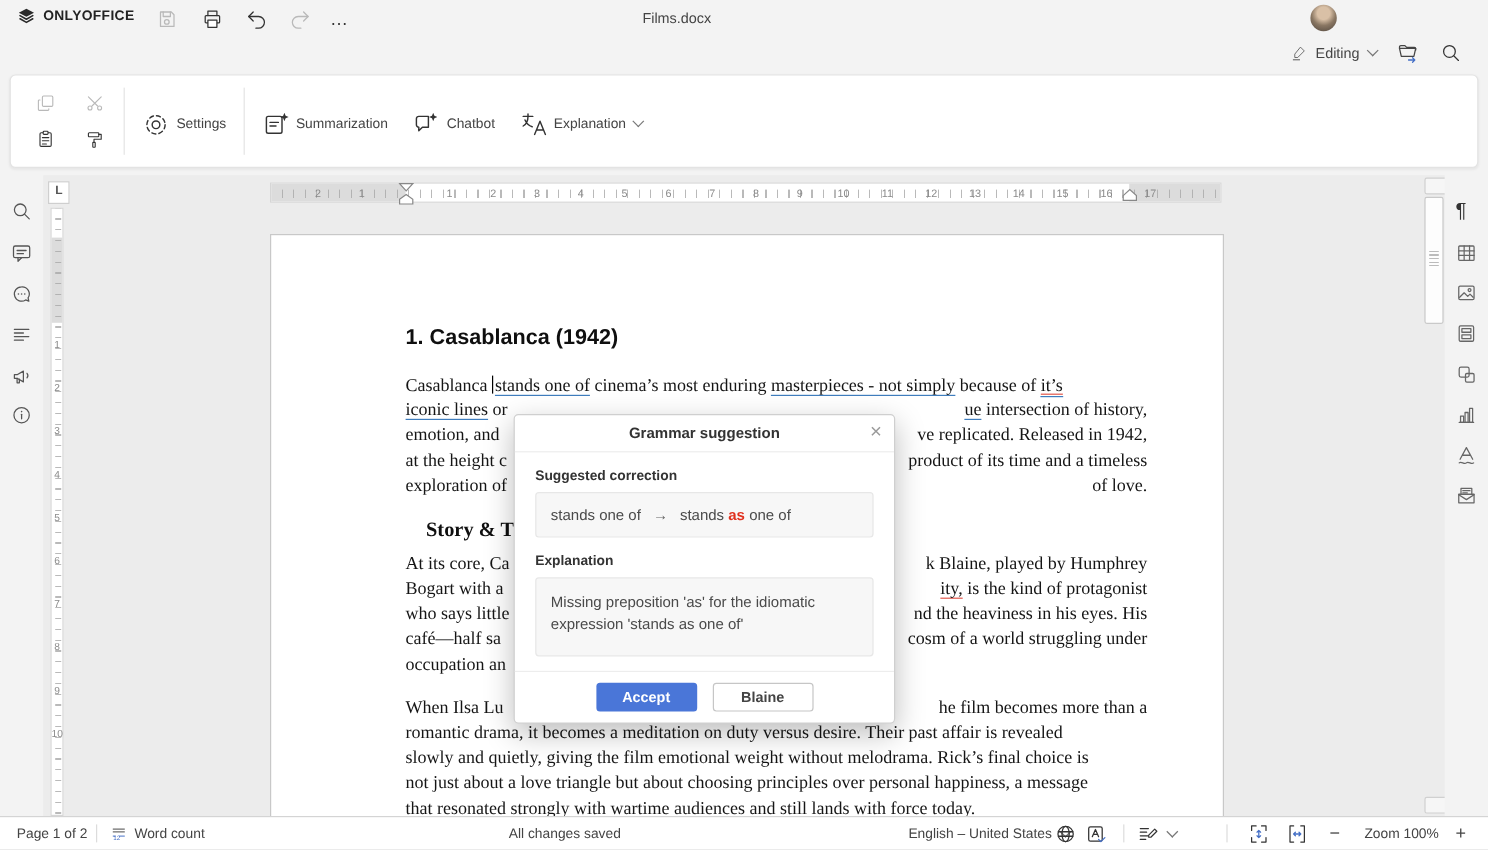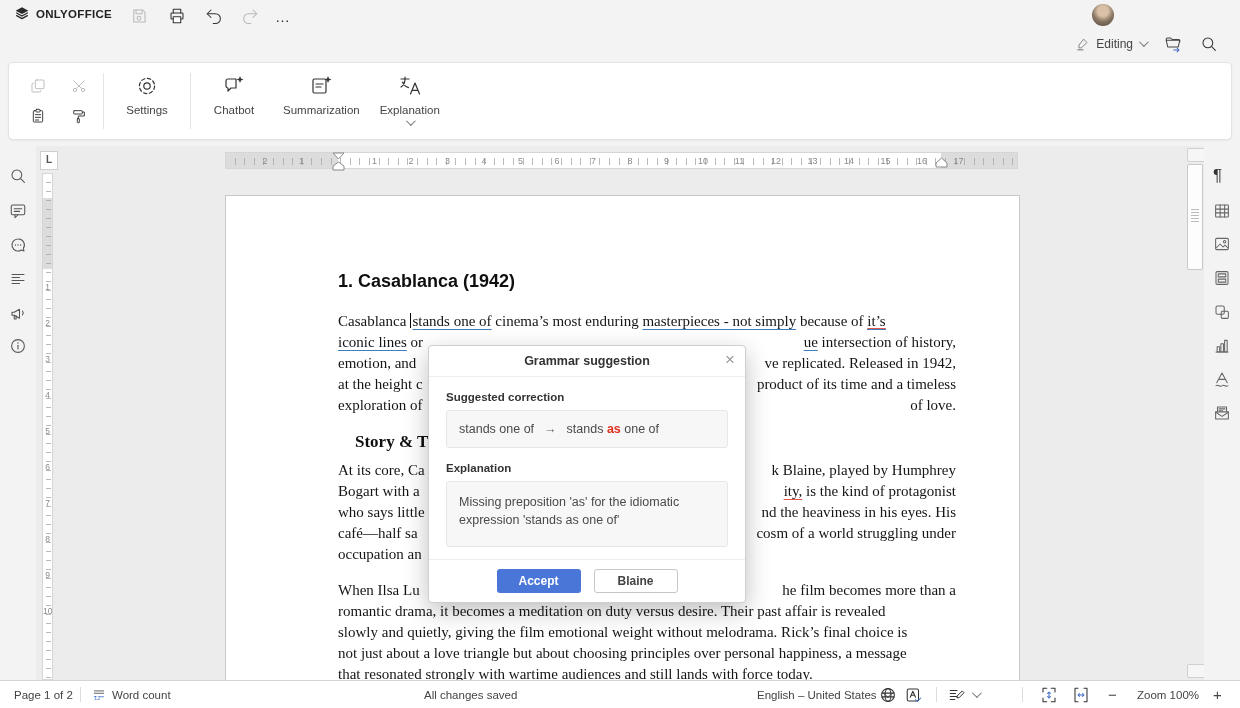--- a/index.html
+++ b/index.html
@@ -25,21 +25,21 @@
   .tab{padding:5px 13px 7px;font-size:12.5px;color:#444;cursor:pointer;position:relative;white-space:nowrap;}
   .tab.active{color:#2e4a63;font-weight:bold;}
   .tab.active::after{content:"";position:absolute;left:12px;right:12px;bottom:1px;height:2.5px;background:#5b809e;border-radius:2px;}
   .tab-right{margin-left:auto;display:flex;align-items:center;gap:18px;padding-right:22px;}
   .mode{display:flex;align-items:center;gap:6px;font-size:12px;color:#444;cursor:pointer;}
   
   .toolcard{position:absolute;left:8px;top:62px;width:1222px;height:76px;background:#fff;border:1px solid #e3e3e3;
             border-radius:5px;box-shadow:0 1px 2px rgba(0,0,0,.05);display:flex;align-items:stretch;}
   .clip{width:82px;display:grid;grid-template-columns:1fr 1fr;grid-template-rows:1fr 1fr;place-items:center;padding:8px 0 8px 8px;}
   .vsep{width:1px;background:#e4e4e4;margin:10px 4px;}
-  .tbtn{display:flex;flex-direction:column;align-items:center;justify-content:flex-start;gap:5px;
+  .tbtn{display:flex;flex-direction:row;align-items:center;justify-content:flex-start;gap:5px;
         padding:10px 10px 4px;min-width:58px;cursor:pointer;border-radius:3px;}
   .tbtn .lbl{font-size:11.5px;color:#444;text-align:center;line-height:13px;}
   .tbtn .glyph{height:26px;display:flex;align-items:center;justify-content:center;}
   .tbtn .glyph .i{width:24px;height:24px;stroke-width:1.2;}
   
   .lstrip{position:absolute;left:0;top:146px;width:36px;bottom:28px;background:#f3f3f3;}
   .lstrip .sbtn{position:absolute;left:9px;width:18px;height:18px;cursor:pointer;color:#555;}
   .rstrip{position:absolute;right:0;top:146px;width:36px;bottom:28px;background:#f3f3f3;}
   .rstrip .sbtn{position:absolute;left:9px;width:18px;height:18px;cursor:pointer;color:#666;}
   .pilcrow{font-size:17px;color:#333;line-height:18px;text-align:center;width:18px;}
@@ -139,20 +139,21 @@
     </div>
     <div class="qbtn dis" style="left:239px">
       <svg class="i" viewBox="0 0 24 24">
           <path d="m16 4 5 5-5 5"></path>
           <path d="M21 9H10a6.5 6.5 0 0 0 0 13h3"></path>
         </svg>
     </div>
     <div class="qbtn" style="left:272px;color:#333;font-size:15px;letter-spacing:1px">
       <span>…</span>
     </div>
+    <div class="doc-title">Films.docx</div>
     <div class="avatar"></div>
   </div>
 
   <div class="tabbar">
     <div class="tab-right">
       <div class="mode">
         <svg class="i xs" viewBox="0 0 24 24" style="color:#555">
           <path d="m14 4 6 6L9 21H4v-5z" transform="scale(.85) translate(2 1)"></path>
             <path d="M3 22h9"></path>
         </svg>
@@ -212,35 +213,35 @@
           <circle cx="12" cy="12" r="3.2"></circle>
           <circle cx="12" cy="12" r="7.6" stroke-dasharray="3.4 2.6"></circle>
         </svg>
       </span>
       <span class="lbl">Settings</span>
     </div>
     <div class="vsep"></div>
     <div class="tbtn">
       <span class="glyph">
         <svg class="i" viewBox="0 0 24 24" style="color:#333">
-          <path d="M4 7a2 2 0 0 1 2-2h8v9H9l-3 3v-3H6a2 2 0 0 1-2-2z"></path>
-          <path d="m18 2 1 2.5L21.5 5.5 19 6.5 18 9l-1-2.5L14.5 5.5 17 4.5z" fill="#333" stroke="none"></path>
-        </svg>
-      </span>
-      <span class="lbl">Chatbot</span>
+          <rect x="4" y="5" width="13" height="14" rx="1.5"></rect>
+            <path d="M7 10h7M7 13h5"></path>
+          <path d="m19 2 1 2.5L22.5 5.5 20 6.5 19 9l-1-2.5L15.5 5.5 18 4.5z" fill="#333" stroke="none"></path>
+        </svg>
+      </span>
+      <span class="lbl">Summarization</span>
     </div>
     <div class="tbtn">
       <span class="glyph">
         <svg class="i" viewBox="0 0 24 24" style="color:#333">
-          <rect x="4" y="5" width="13" height="14" rx="1.5"></rect>
-            <path d="M7 10h7M7 13h5"></path>
-          <path d="m19 2 1 2.5L22.5 5.5 20 6.5 19 9l-1-2.5L15.5 5.5 18 4.5z" fill="#333" stroke="none"></path>
-        </svg>
-      </span>
-      <span class="lbl">Summarization</span>
+          <path d="M4 7a2 2 0 0 1 2-2h8v9H9l-3 3v-3H6a2 2 0 0 1-2-2z"></path>
+          <path d="m18 2 1 2.5L21.5 5.5 19 6.5 18 9l-1-2.5L14.5 5.5 17 4.5z" fill="#333" stroke="none"></path>
+        </svg>
+      </span>
+      <span class="lbl">Chatbot</span>
     </div>
     <div class="tbtn">
       <span class="glyph">
         <svg class="i" viewBox="0 0 24 24" style="color:#333">
           <path d="M3 5h8M7 3v2c0 3.5-1.6 6.5-4 8M4.5 8c1.2 2.8 3.3 4.8 6 5.6"></path>
           <path d="m12.5 20 4.5-11 4.5 11M14.2 16.3h5.6"></path>
         </svg>
       </span>
       <span class="lbl">Explanation</span>
       <span class="chev" style="margin-top:-3px"></span>

